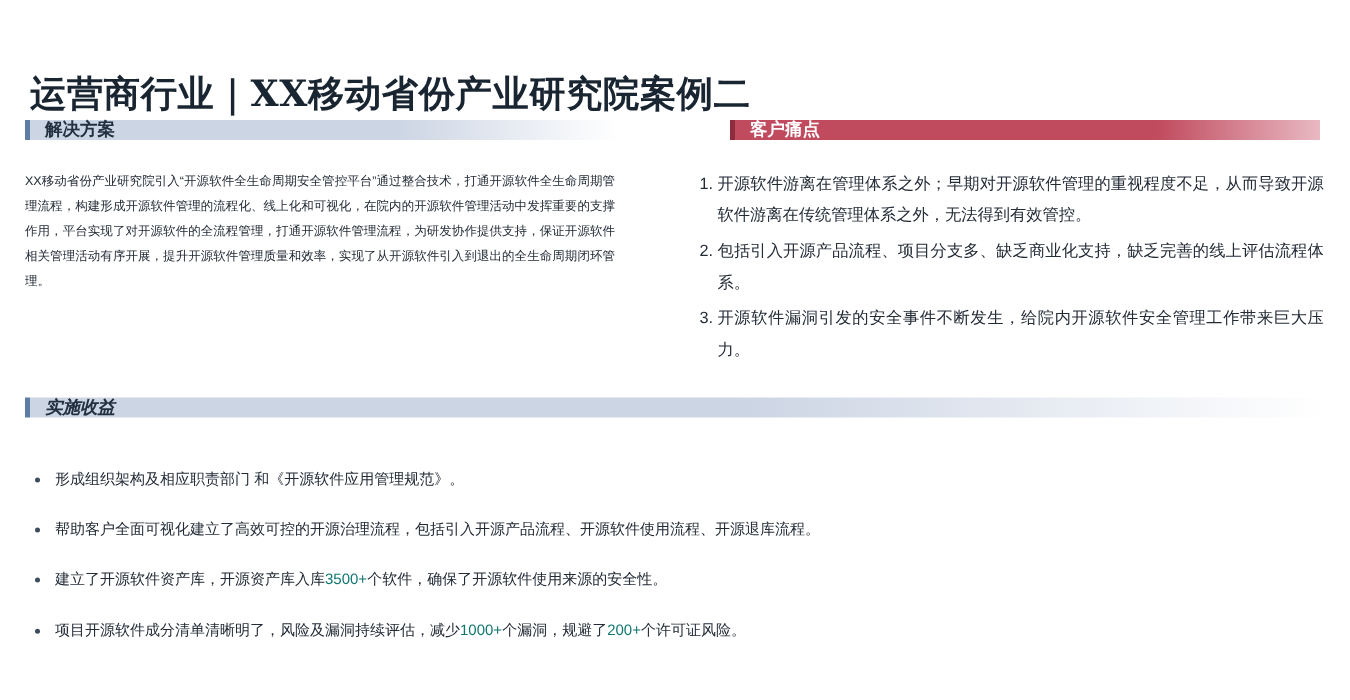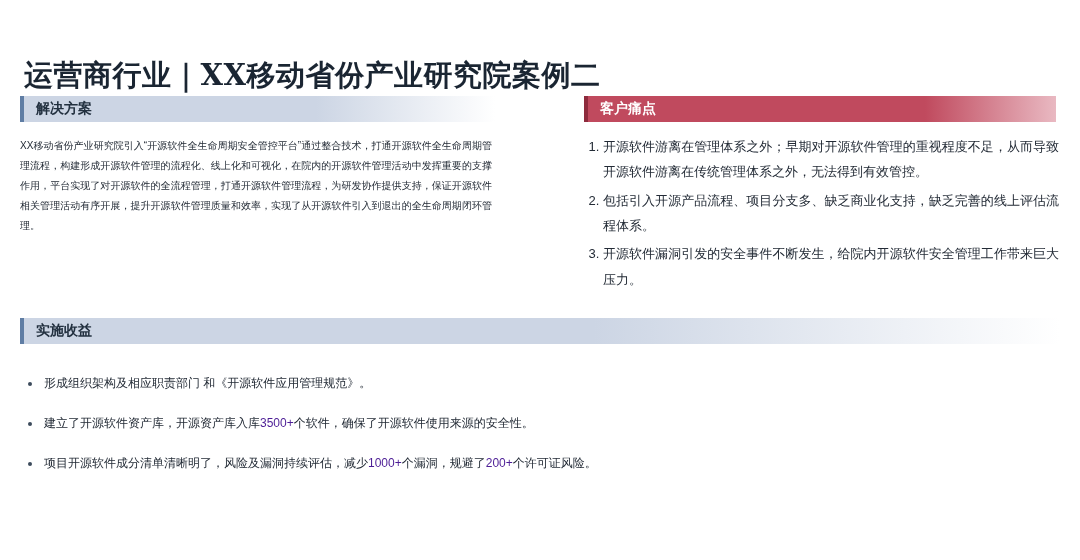--- a/index.html
+++ b/index.html
@@ -33,21 +33,21 @@
     white-space: nowrap;
     margin-top: 44px;
   }
 
   
   .bar {
     position: absolute;
     box-sizing: border-box;
     display: flex;
     align-items: center;
-    height: 26px;
+    height: 16px;
   }
   .bar .bar-label {
     font-family: "DejaVu Serif", "Liberation Serif", serif;
     font-size: 14px;
     font-weight: 700;
     padding-left: 12px;
   }
   .bar-blue {
     background: linear-gradient(to right, #ccd5e4 0%, #ccd5e4 62%, #ffffff 100%);
     border-left: 4px solid #5f7da4;
@@ -70,20 +70,21 @@
     left: 548px;
     top: 96px;
     width: 472px;
   }
   .bar-benefit {
     left: 20px;
     top: 318px;
     width: 1040px;
     background: linear-gradient(to right, #ccd5e4 0%, #ccd5e4 55%, #ffffff 100%);
     border-left: 4px solid #5f7da4;
+    font-style: italic;
   }
   .bar-benefit .bar-label { color: #22303f; }
 
   
   .solution-body {
     position: absolute;
     left: 20px;
     top: 136px;
     width: 472px;
     font-size: 10px;
@@ -102,21 +103,20 @@
     margin: 0;
     padding-left: 26px;
     font-size: 13px;
     line-height: 1.95;
     color: #232b36;
   }
   .pain-list li {
     margin-bottom: 3px;
     text-align: justify;
     text-justify: inter-ideograph;
-    margin-left: 29px;
   }
 
   
   .benefit-list {
     position: absolute;
     left: 26px;
     top: 374px;
     width: 1020px;
     margin: 0;
     padding: 0;
@@ -133,21 +133,21 @@
   .benefit-list li::before {
     content: "";
     position: absolute;
     left: 2px;
     top: 8px;
     width: 4px;
     height: 4px;
     background: #3d4b5c;
     border-radius: 50%;
   }
-  .num { color: #4c1d95; }
+  .num { color: #0f766e; }
 </style>
 </head>
 <body>
 
 <div class="page">
 
   <div class="title">运营商行业｜XX移动省份产业研究院案例二</div>
 
   <div class="bar bar-blue bar-solution">
     <span class="bar-label">解决方案</span>
@@ -164,17 +164,18 @@
     <li>包括引入开源产品流程、项目分支多、缺乏商业化支持，缺乏完善的线上评估流程体系。</li>
     <li>开源软件漏洞引发的安全事件不断发生，给院内开源软件安全管理工作带来巨大压力。</li>
   </ol>
 
   <div class="bar bar-benefit">
     <span class="bar-label">实施收益</span>
   </div>
 
   <ul class="benefit-list">
     <li>形成组织架构及相应职责部门 和《开源软件应用管理规范》。</li>
+    <li>帮助客户全面可视化建立了高效可控的开源治理流程，包括引入开源产品流程、开源软件使用流程、开源退库流程。</li>
     <li>建立了开源软件资产库，开源资产库入库<span class="num">3500+</span>个软件，确保了开源软件使用来源的安全性。</li>
     <li>项目开源软件成分清单清晰明了，风险及漏洞持续评估，减少<span class="num">1000+</span>个漏洞，规避了<span class="num">200+</span>个许可证风险。</li>
   </ul>
 
 </div>
 
 </body></html>

